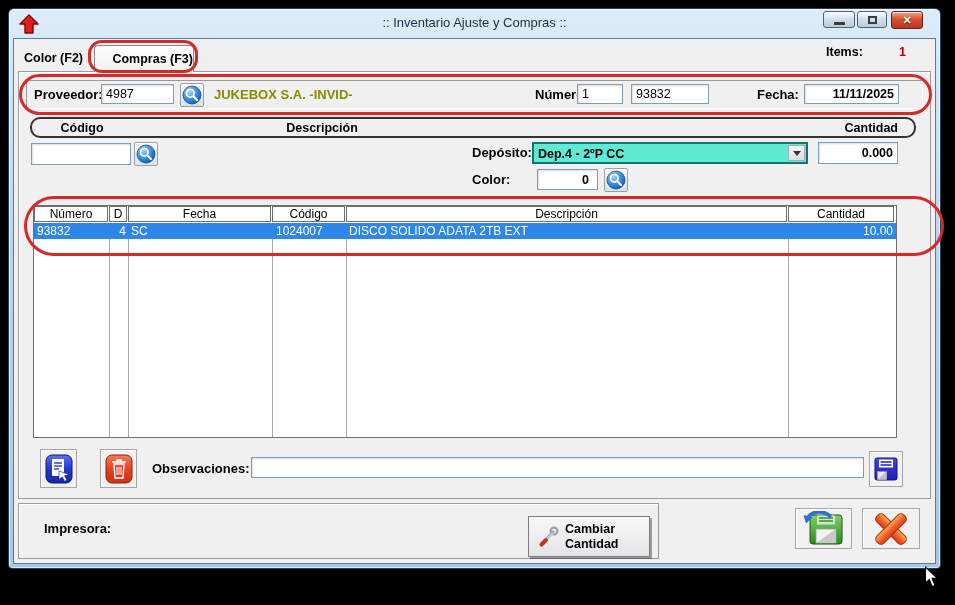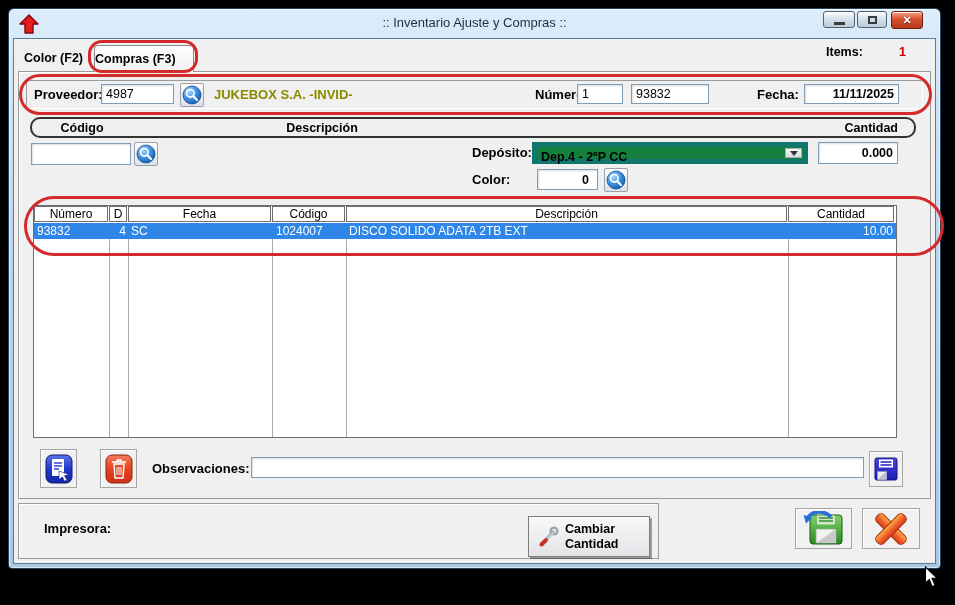--- a/index.html
+++ b/index.html
@@ -39,21 +39,21 @@
 
   .panel { position:absolute; background:#f0f0f0; border:1px solid #9b9b9b;
            box-shadow: inset 1px 1px 0 #ffffff; }
   .groove { position:absolute; background:#f0f0f0; border:1px solid;
             border-color:#9a9a9a #ffffff #ffffff #9a9a9a; border-radius:3px; }
 
   .hdrstrip { position:absolute; left:30px; top:117px; width:886px; height:21px;
               border:2px solid #333; border-radius:10px; background:#f0f0f0; }
   .hdrstrip span { position:absolute; top:1px; line-height:17px; font-weight:bold; font-size:12.5px; }
 
-  .combo { position:absolute; background:#15803d; border:5px solid #0f766e;
+  .combo { position:absolute; background:#5eead4; border:2px solid #0f766e;
            font-size:12.5px; }
   .combo .val { position:absolute; left:4px; top:0; line-height:20px; font-weight:bold; }
   .combo .arrowbtn { position:absolute; right:1px; top:1px; bottom:1px; width:17px;
            background:linear-gradient(#f7f7f7,#d9dde2); border:1px solid #a5adb5;
            display:flex; align-items:center; justify-content:center; }
   .tri { width:0; height:0; border-left:4px solid transparent; border-right:4px solid transparent;
          border-top:5px solid #333; }
 
   
   .grid { position:absolute; left:33px; top:205px; width:864px; height:233px;
@@ -135,21 +135,21 @@
   </div>
 
   <div class="client"></div>
 
   <span class="lbl" style="left:826px;top:45px;font-size:12.5px">Items:</span>
   <span class="lbl redtxt" style="left:888px;top:45px;width:18px;text-align:right;font-size:12.5px">1</span>
 
   <span class="lbl" style="left:24px;top:51px;font-size:12.5px">Color (F2)</span>
   <div style="position:absolute;left:94px;top:45px;width:100px;height:27px;z-index:3;
               background:linear-gradient(#fefefe,#f1f1f1);border:1px solid #8a8a8a;border-bottom:none;
-              border-radius:4px 4px 0 0;text-align:left;line-height:26px;font-weight:bold;font-size:12.5px">
+              border-radius:4px 4px 0 0;text-align:right;line-height:26px;font-weight:bold;font-size:12.5px">
     <span>Compras (F3)</span>
   </div>
   <div class="annot" style="left:88px;top:40px;width:110px;height:33px;border-radius:14px"></div>
 
   <div class="panel" style="left:18px;top:71px;width:913px;height:428px"></div>
 
   <div class="groove" style="left:26px;top:80px;width:897px;height:29px"></div>
   <span class="lbl" style="left:34px;top:80px;line-height:29px">Proveedor:</span>
   <input class="tb" style="left: 101px; top: 84px; width: 73px; height: 20px;" value="4987">
   <div class="icbtn" style="left:180px;top:83px;width:24px;height:24px">

